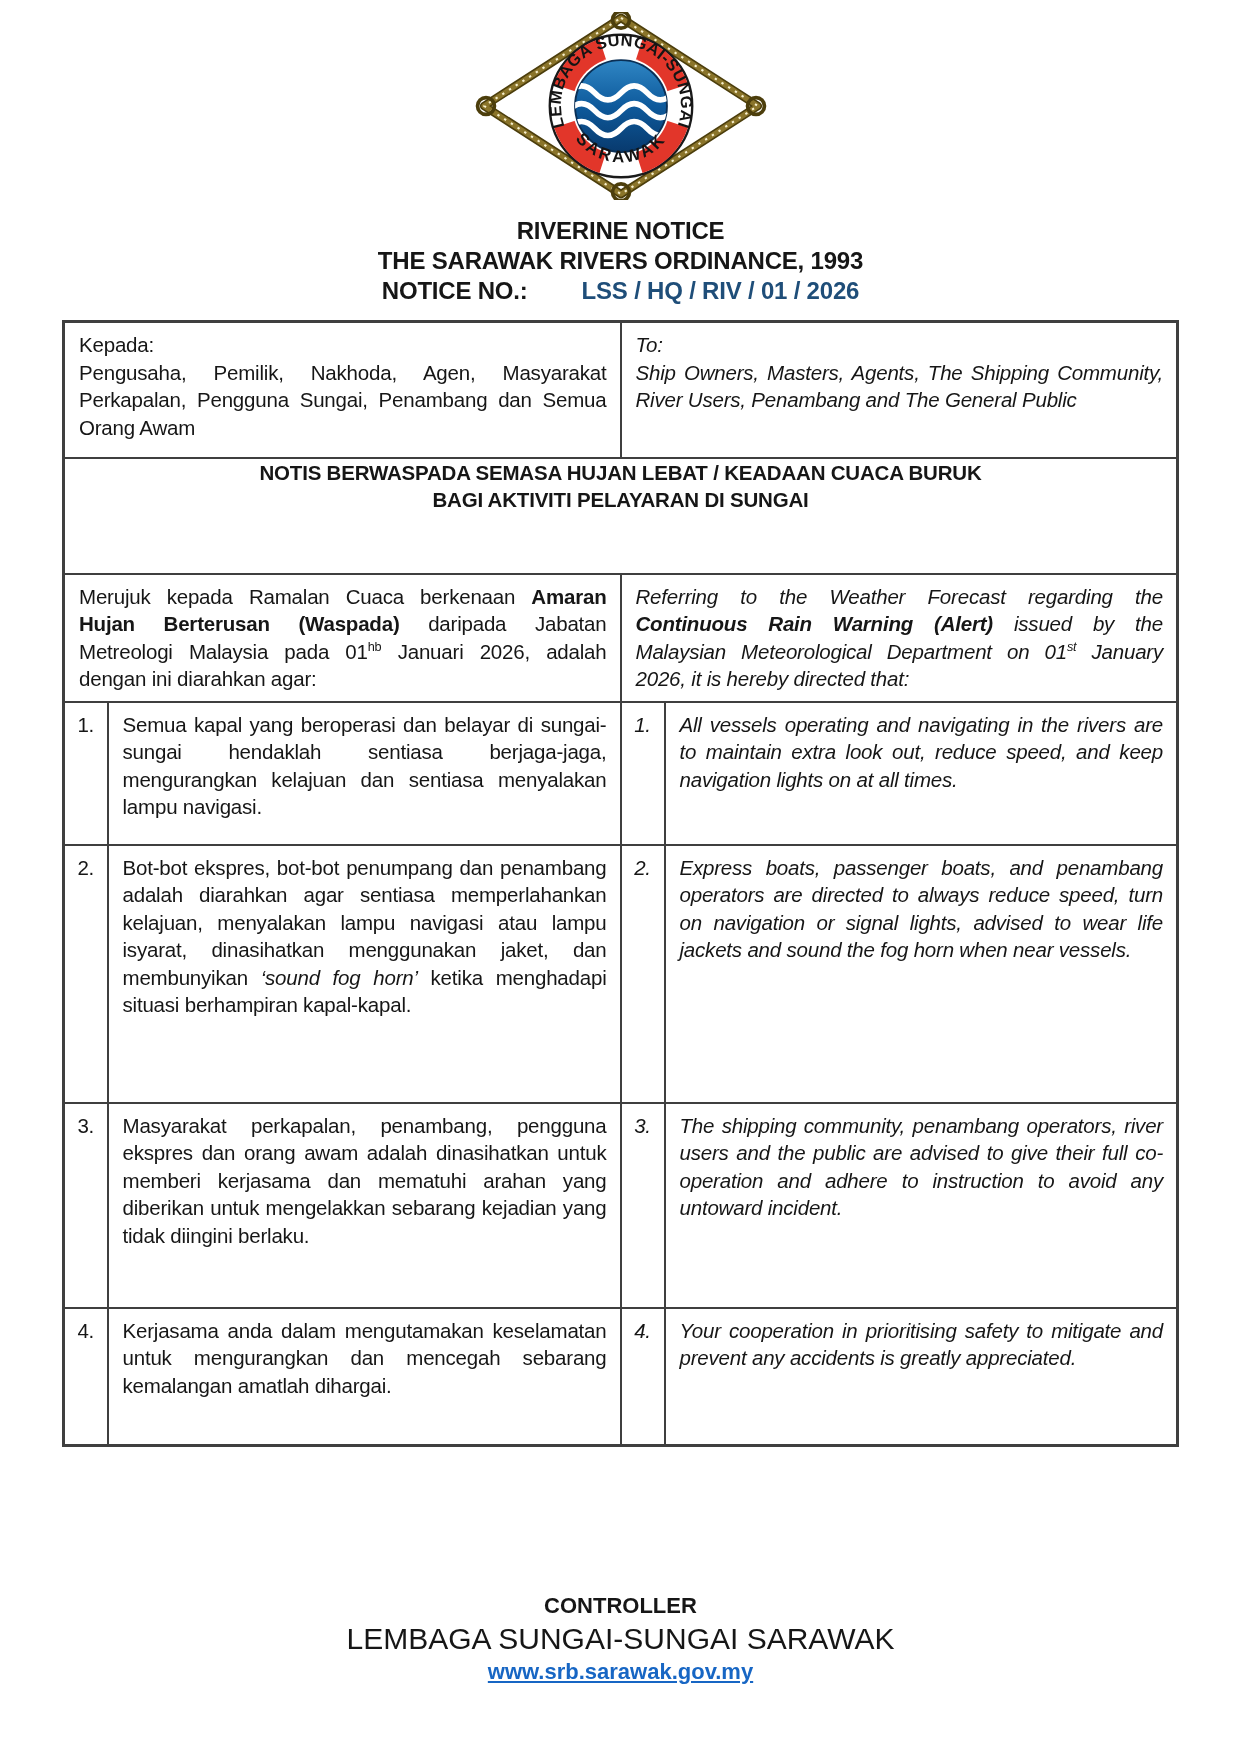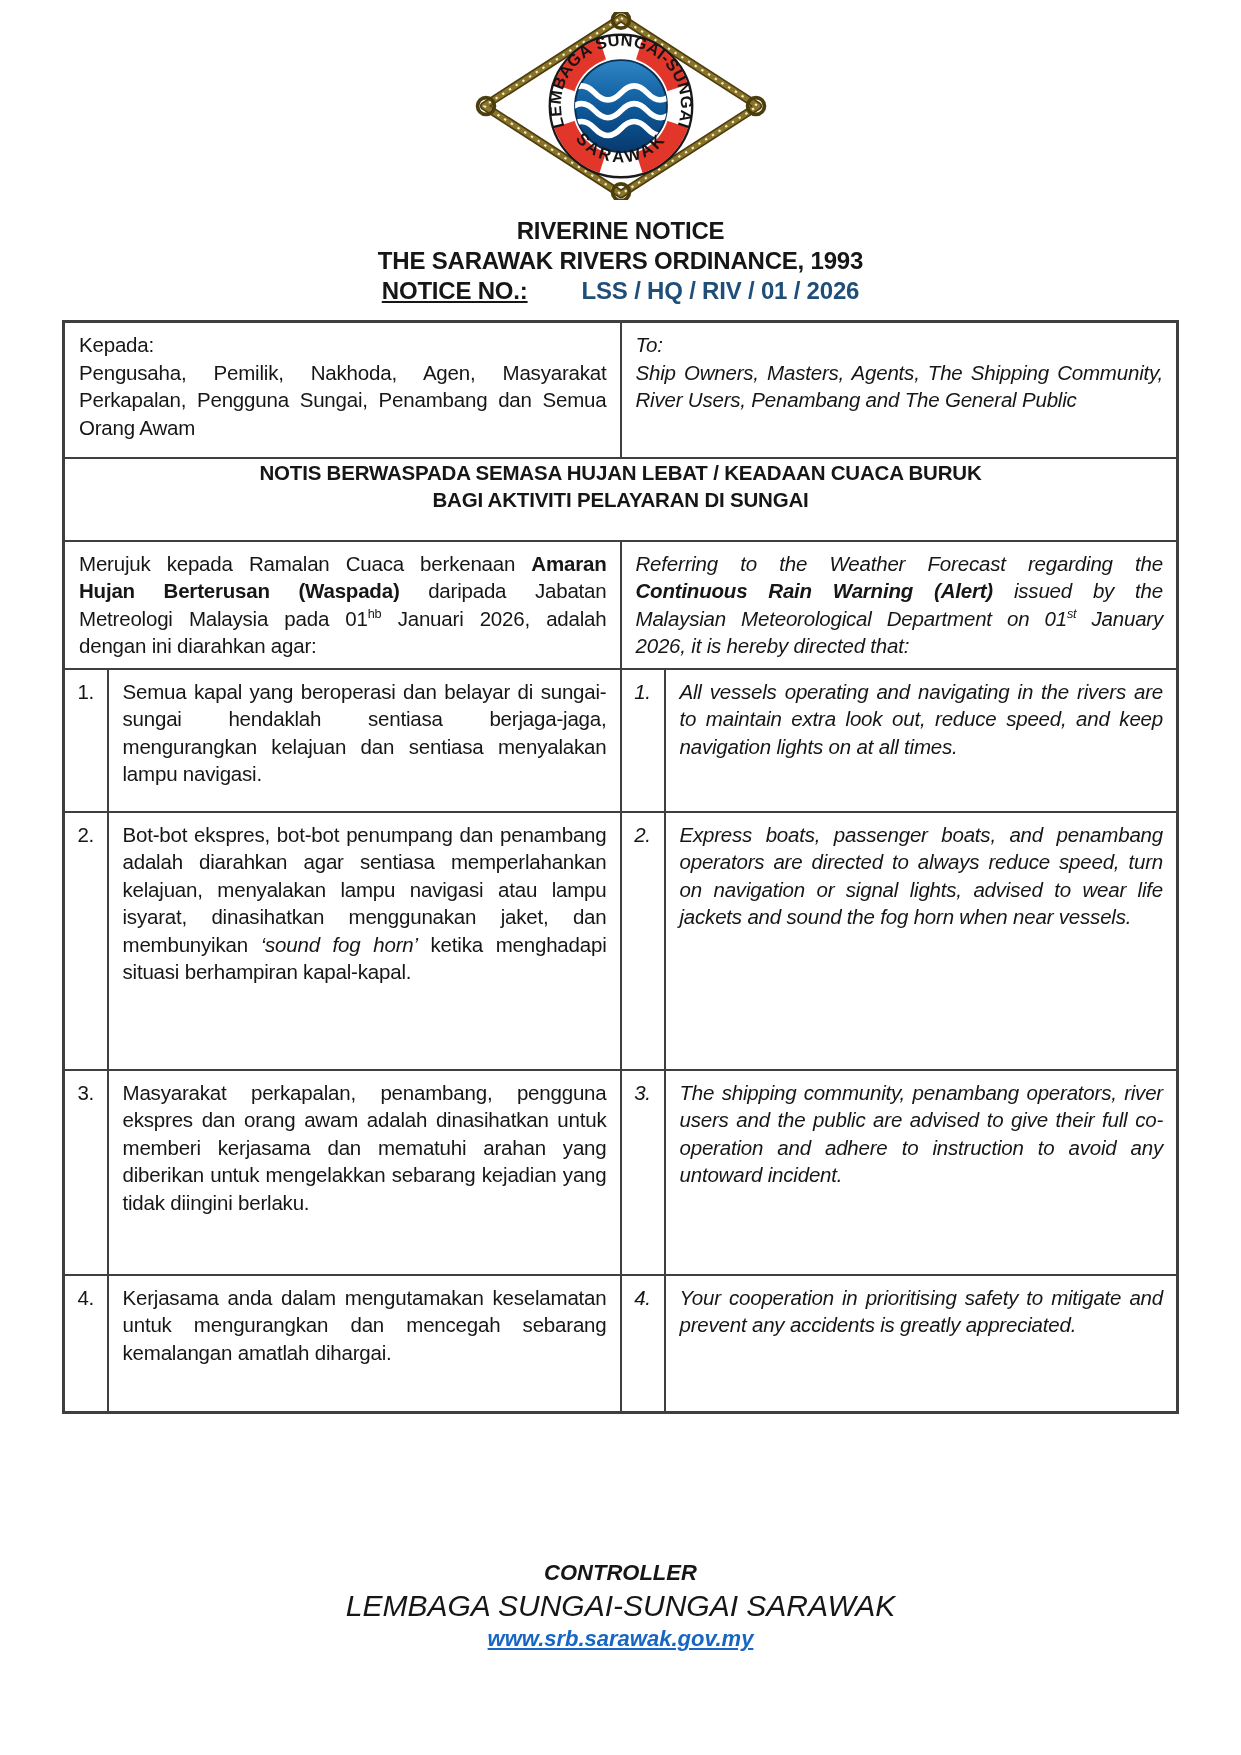--- a/index.html
+++ b/index.html
@@ -12,51 +12,51 @@
     width:1241px; height:1755px; background:#ffffff; overflow:hidden;
     font-family:"Liberation Sans", sans-serif; color:var(--ink);
     padding:12px 62px 0 62px; position:relative;
   }
   
   .logo-wrap{ text-align:center; height:196px; }
   .title-block{ text-align:center; margin-top:8px; }
   .title-line{
     font-size:24px; font-weight:bold; line-height:30px; letter-spacing:-0.2px;
   }
-  .notice-line .lbl{ margin-right:14px;text-decoration:underline; }
+  .notice-line .lbl{ margin-right:14px; }
   .notice-line .val{ color:var(--navy);margin-left:40px; }
   
   table.main{
     width:1117px; border-collapse:collapse; margin-top:14px;
     border:3px solid var(--border); table-layout:fixed;
   }
   table.main td{
     border:2px solid var(--border); vertical-align:top;
     font-size:20.5px; line-height:27.5px; letter-spacing:-0.2px;
   }
   td.cell-txt{ padding:8px 13px 8px 14px; text-align:justify; }
   td.cell-num{ padding:8px 2px 0 2px; text-align:center; }
   .en{ font-style:italic; }
   .lbl-line{ display:block; }
   tr.row-recipients{ height:136px; }
-  tr.row-heading{ height:83px; }
+  tr.row-heading{ height:116px; }
   td.heading-cell{
     text-align:center; vertical-align:middle;
     font-weight:bold; font-size:27px; line-height:35px; letter-spacing:-0.3px;
   }
   tr.row-intro{ height:102px; }
   tr.row-item1{ height:143px; }
   tr.row-item2{ height:258px; }
   tr.row-item3{ height:205px; }
   tr.row-item4{ height:138px; }
   .b{ font-weight:bold; }
   .it{ font-style:italic; }
   sup{ font-size:0.62em; line-height:0; }
   
-  .footer{ margin-top:142px; text-align:center;font-style:italic; }
+  .footer{ margin-top:142px; text-align:center; }
   .footer .role{ font-size:22px; font-weight:bold; line-height:33px; }
   .footer .org{ font-size:30px; line-height:33px; }
   .footer a.url{
     font-size:22px; line-height:33px; font-weight:bold;
     color:var(--link); text-decoration:underline;
   }
 </style>
 </head>
 <body>
 

